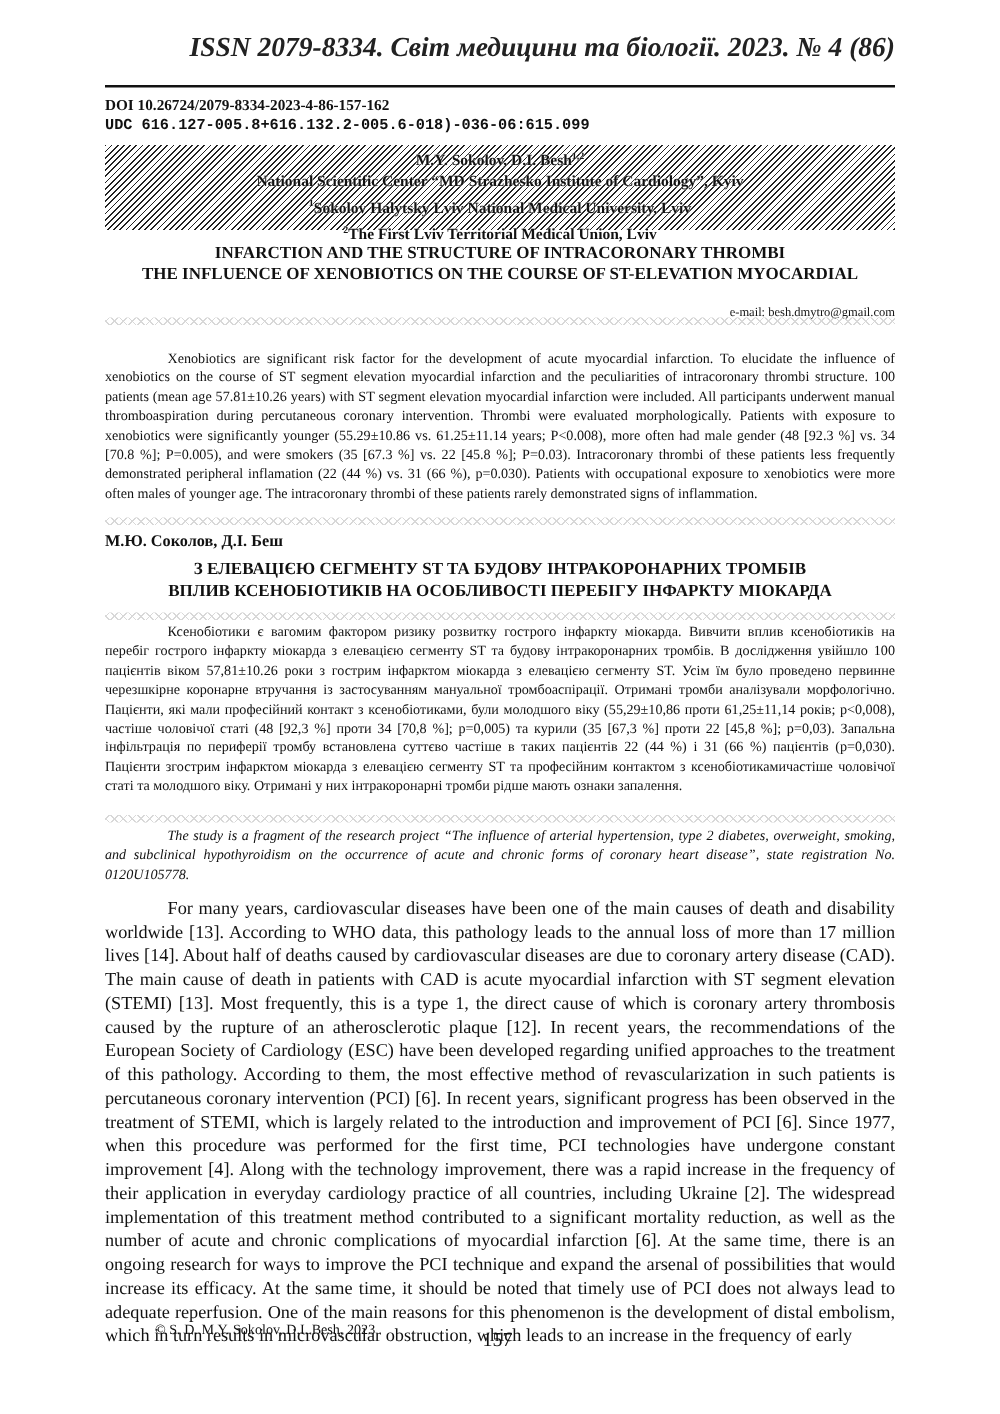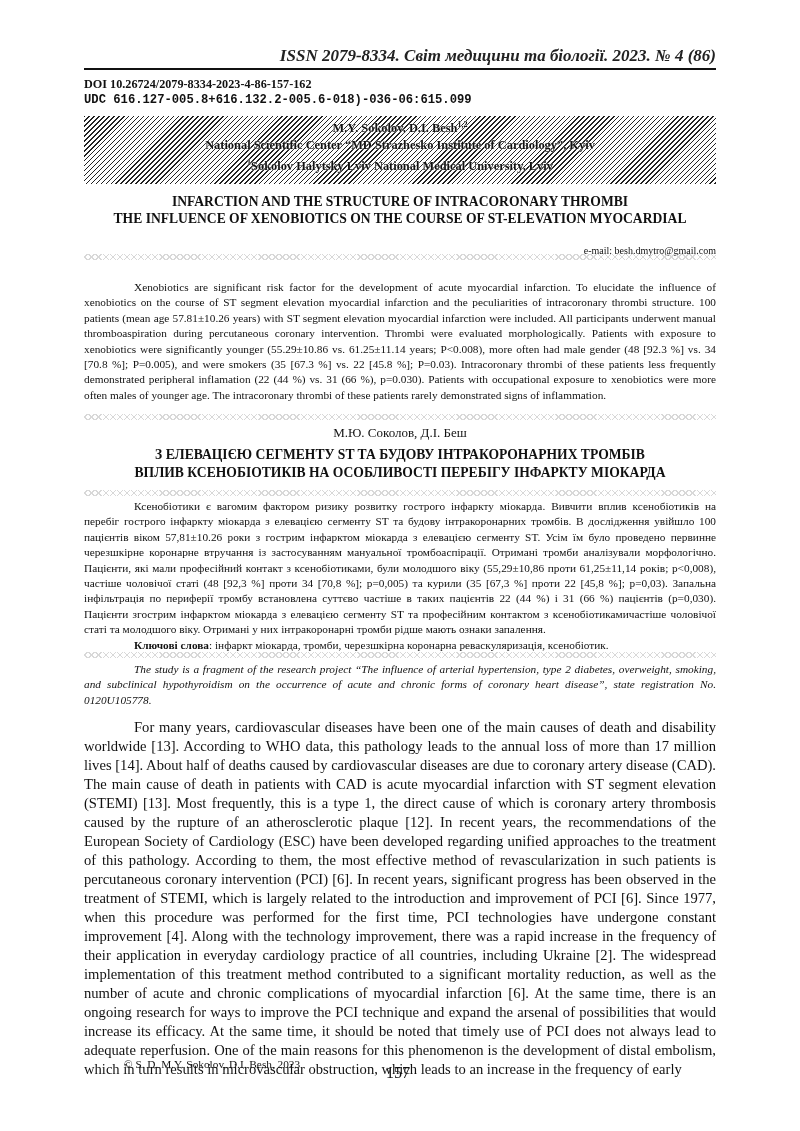--- a/index.html
+++ b/index.html
@@ -1,20 +1,20 @@
 <!DOCTYPE html>
 <html><head>
 <meta charset="utf-8">
 <style>
   html, body { margin: 0; padding: 0; background: #ffffff; }
   body { width: 800px; height: 1131px; position: relative; overflow: hidden;
          font-family: "Liberation Serif", serif; color: #111; }
 
-  .journal-header { position: absolute; left: 84px; top: 46px; width: 632px;
-         text-align: right; font-style: italic; font-weight: bold; font-size: 17px;
+  .journal-header { position: absolute; left: 84px; top: 28px; width: 632px;
+         text-align: right; font-style: italic; font-weight: bold; font-size: 22px;
          line-height: 20px; color: #222; }
   .header-rule { position: absolute; left: 84px; top: 68px; width: 632px; height: 2px; background: #111; }
 
   .doi { position: absolute; left: 84px; top: 76px; font-weight: bold; font-size: 12.2px; line-height: 16px; }
   .udc { position: absolute; left: 84px; top: 92px; font-weight: bold; font-size: 12.2px; line-height: 16px; font-family: Liberation Mono, monospace; }
 
   .authors-band { position: absolute; left: 84px; top: 116px; width: 632px; height: 68px;
          background: repeating-linear-gradient(135deg, #222 0px, #222 1px, #fff 1px, #fff 3.5px);
          text-align: center; font-weight: bold; font-size: 12.4px; line-height: 17px; }
   .authors-band span { display: block; color: #111;
@@ -28,22 +28,22 @@
   .wavy { position: absolute; left: 84px; width: 632px; height: 6px;
          background: repeating-linear-gradient(135deg, transparent 0 2px, #d8d8d8 2px 3px, transparent 3px 5px),
                      repeating-linear-gradient(45deg, transparent 0 2px, #d8d8d8 2px 3px, transparent 3px 5px); }
 
   .abstract { position: absolute; left: 84px; width: 632px; font-size: 11.3px; line-height: 15.4px;
          text-align: justify; }
   .abstract p { margin: 0; text-indent: 50px; }
   .kw { margin: 0; text-indent: 50px; }
   .kw b { font-weight: bold; }
 
-  .authors-ua { position: absolute; left: 84px; top: 425px; width: 632px; text-align: center;
-         font-weight: normal; font-size: 13px; line-height: 16px; }
+  .authors-ua { position: absolute; left: 84px; top: 425px; width: 632px; text-align: left;
+         font-weight: bold; font-size: 13px; line-height: 16px; }
   .title-ua { position: absolute; left: 84px; top: 446px; width: 632px; text-align: center;
          font-weight: bold; font-size: 13.6px; line-height: 18px; }
 
   .funding { position: absolute; left: 84px; top: 662px; width: 632px; font-style: italic;
          font-size: 11.3px; line-height: 15.4px; text-align: justify; }
   .funding p { margin: 0; text-indent: 50px; }
 
   .body-text { position: absolute; left: 84px; top: 718px; width: 632px; font-size: 14.6px;
          line-height: 19px; text-align: justify; }
   .body-text p { margin: 0; text-indent: 50px; }
@@ -57,20 +57,21 @@
 <div class="journal-header">ISSN 2079-8334. Світ медицини та біології. 2023. № 4 (86)</div>
 <div class="header-rule"></div>
 
 <div class="doi">DOI 10.26724/2079-8334-2023-4-86-157-162</div>
 <div class="udc">UDC 616.127-005.8+616.132.2-005.6-018)-036-06:615.099</div>
 
 <div class="authors-band">
   <span><i style="font-style:normal">M.Y. Sokolov, D.I. Besh</i><sup>1,2</sup></span>
   <span>National Scientific Center “MD Strazhesko Institute of Cardiology”, Kyiv</span>
   <span><sup>1</sup><i style="font-style:normal">Sokolov Halytsky Lviv National Medical University, Lviv</i></span>
+  <span><sup>2</sup><i style="font-style:normal">The First Lviv Territorial Medical Union, Lviv</i></span>
 </div>
 
 <div class="title-en">
   <div>INFARCTION AND THE STRUCTURE OF INTRACORONARY THROMBI</div>
   <div>THE INFLUENCE OF XENOBIOTICS ON THE COURSE OF ST-ELEVATION MYOCARDIAL</div>
 </div>
 
 <div class="email">e-mail: besh.dmytro@gmail.com</div>
 
 <div class="wavy" style="top:254px"></div>
@@ -84,21 +85,20 @@
 <div class="authors-ua">М.Ю. Соколов, Д.І. Беш</div>
 <div class="title-ua">
   <div>З ЕЛЕВАЦІЄЮ СЕГМЕНТУ ST ТА БУДОВУ ІНТРАКОРОНАРНИХ ТРОМБІВ</div>
   <div>ВПЛИВ КСЕНОБІОТИКІВ НА ОСОБЛИВОСТІ ПЕРЕБІГУ ІНФАРКТУ МІОКАРДА</div>
 </div>
 
 <div class="wavy" style="top:490px"></div>
 
 <div class="abstract" style="top:499px">
   <p>Ксенобіотики є вагомим фактором ризику розвитку гострого інфаркту міокарда. Вивчити вплив ксенобіотиків на перебіг гострого інфаркту міокарда з елевацією сегменту ST та будову інтракоронарних тромбів. В дослідження увійшло 100 пацієнтів віком 57,81±10.26 роки з гострим інфарктом міокарда з елевацією сегменту ST. Усім їм було проведено первинне черезшкірне коронарне втручання із застосуванням мануальної тромбоаспірації. Отримані тромби аналізували морфологічно. Пацієнти, які мали професійний контакт з ксенобіотиками, були молодшого віку (55,29±10,86 проти 61,25±11,14 років; p&lt;0,008), частіше  чоловічої статі (48 [92,3 %] проти 34 [70,8 %]; p=0,005) та курили (35 [67,3 %] проти 22 [45,8 %]; p=0,03). Запальна інфільтрація по периферії тромбу встановлена суттєво частіше в таких пацієнтів 22 (44 %) і 31 (66 %) пацієнтів (p=0,030). Пацієнти згострим інфарктом міокарда з елевацією сегменту ST та професійним контактом з ксенобіотикамичастіше чоловічої статі та молодшого віку. Отримані у них інтракоронарні тромби рідше мають ознаки запалення.</p>
-  <p class="kw"><b>Ключові слова</b><span>: інфаркт міокарда, тромби, черезшкірна коронарна реваскуляризація, ксенобіотик.</span></p>
 </div>
 
 <div class="wavy" style="top:652px"></div>
 
 <div class="funding">
   <p>The study is a fragment of the research project “The influence of arterial hypertension, type 2 diabetes, overweight, smoking, and subclinical hypothyroidism on the occurrence of acute and chronic forms of coronary heart disease”, state registration No. 0120U105778.</p>
 </div>
 
 <div class="body-text">
   <p>For many years, cardiovascular diseases have been one of the main causes of death and disability worldwide [13]. According to WHO data, this pathology leads to the annual loss of more than 17 million lives [14]. About half of deaths caused by cardiovascular diseases are due to coronary artery disease (CAD). The main cause of death in patients with CAD is acute myocardial infarction with ST segment elevation (STEMI) [13]. Most frequently, this is a type 1, the direct cause of which is coronary artery thrombosis caused by the rupture of an atherosclerotic plaque [12]. In recent years, the recommendations of the European Society of Cardiology (ESC) have been developed regarding unified approaches to the treatment of this pathology. According to them, the most effective method of revascularization in such patients is percutaneous coronary intervention (PCI) [6]. In recent years, significant progress has been observed in the treatment of STEMI, which is largely related to the introduction and improvement of PCI [6]. Since 1977, when this procedure was performed for the first time, PCI technologies have undergone constant improvement [4]. Along with the technology improvement, there was a rapid increase in the frequency of their application in everyday cardiology practice of all countries, including Ukraine [2]. The widespread implementation of this treatment method contributed to a significant mortality reduction, as well as the number of acute and chronic complications of myocardial infarction [6]. At the same time, there is an ongoing research for ways to improve the PCI technique and expand the arsenal of possibilities that would increase its efficacy. At the same time, it should be noted that timely use of PCI does not always lead to adequate reperfusion. One of the main reasons for this phenomenon is the development of distal embolism, which in turn results in microvascular obstruction, which leads to an increase in the frequency of early</p>

